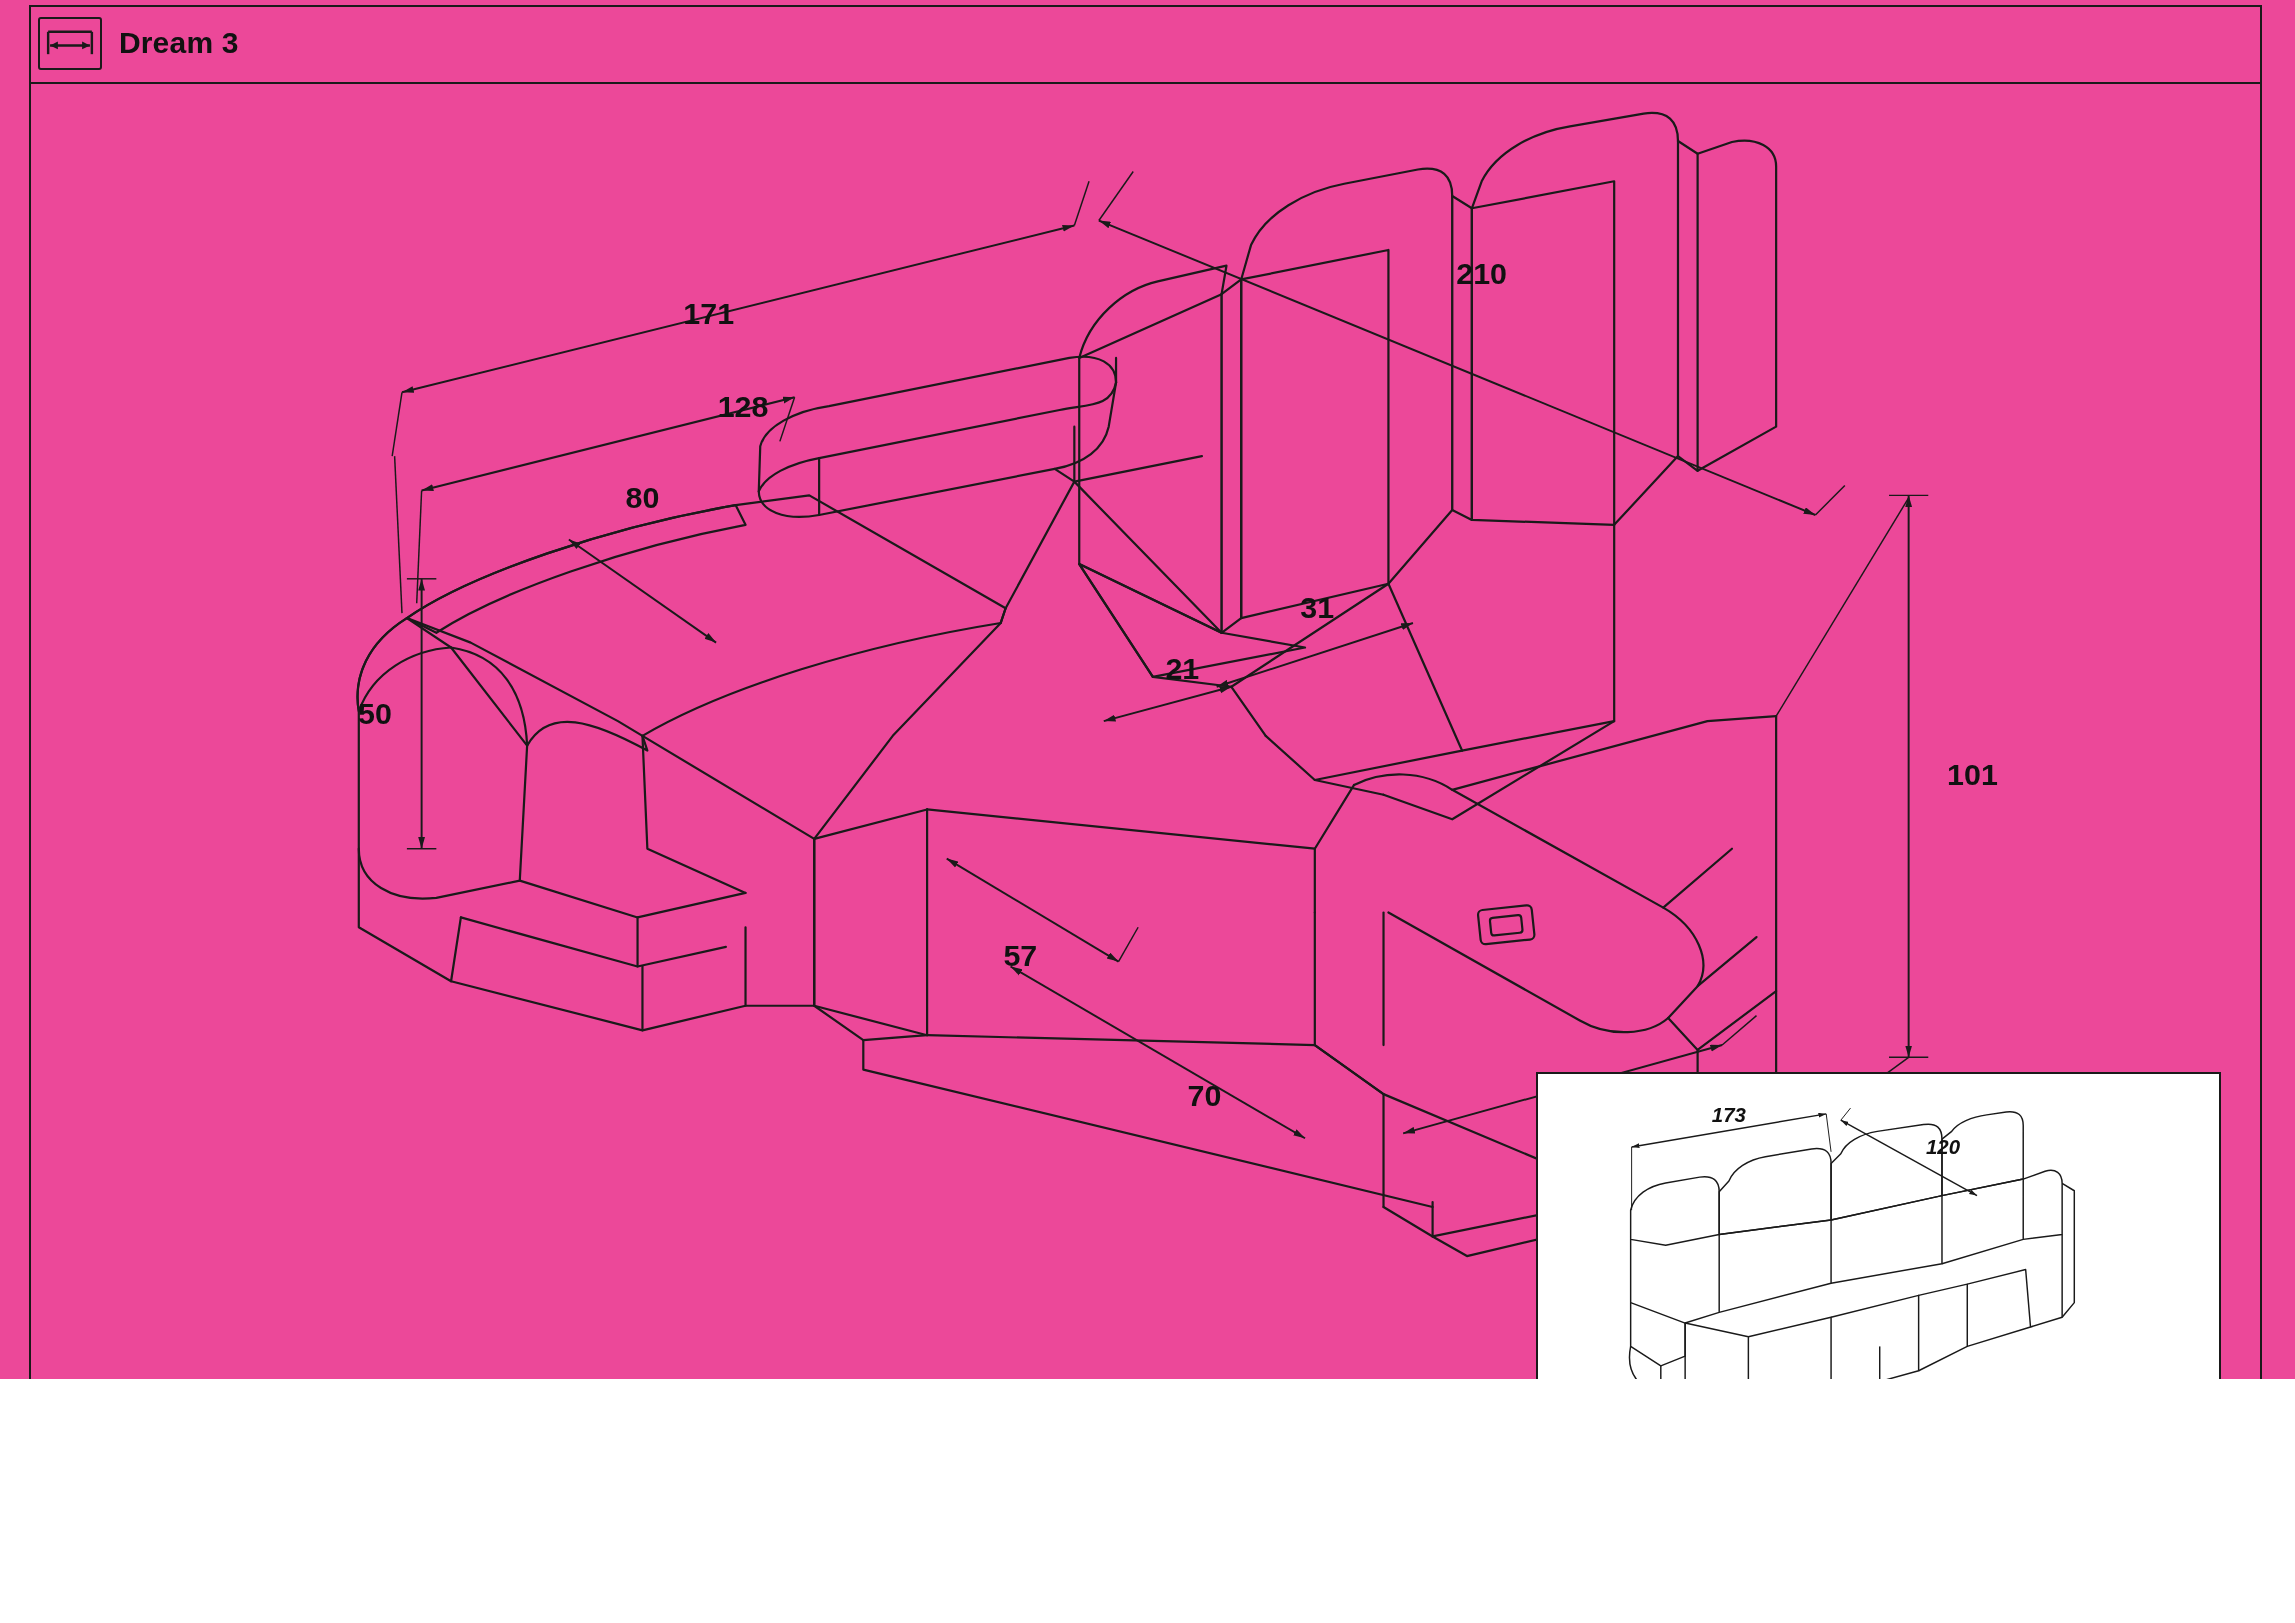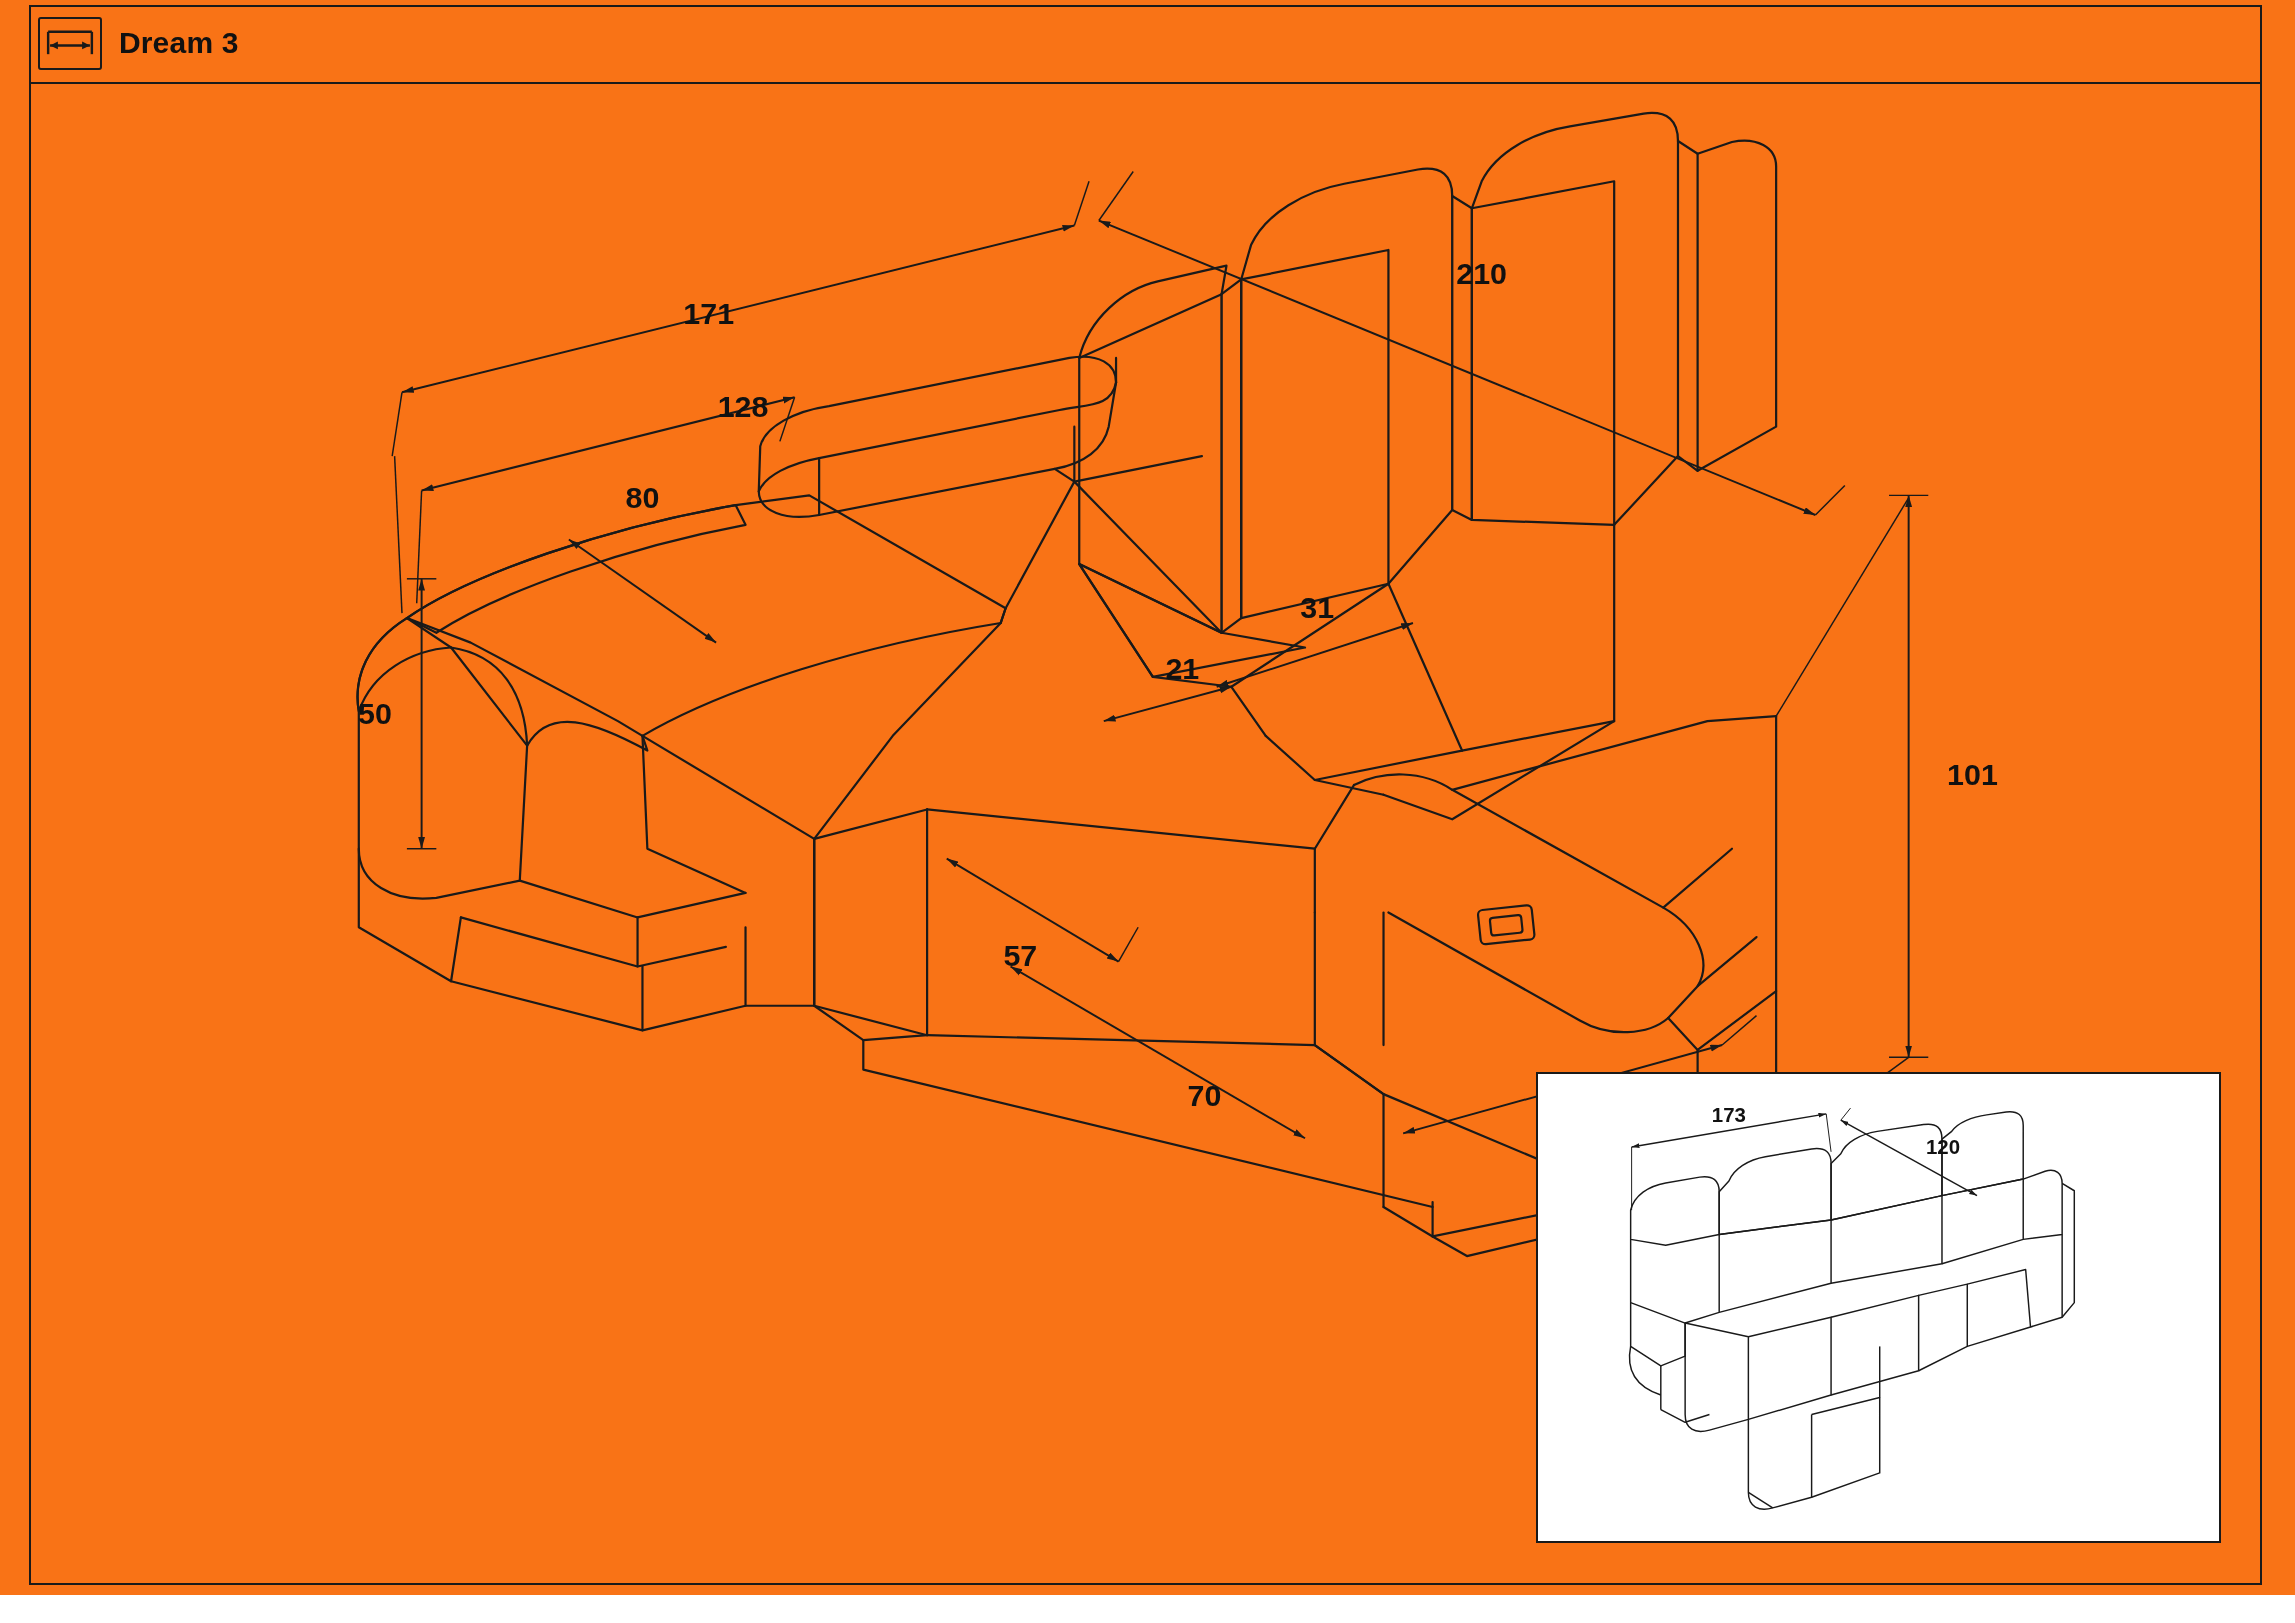--- a/index.html
+++ b/index.html
@@ -1,20 +1,20 @@
 <!DOCTYPE html>
 <html style="font-size:7.9px"><head>
 <meta charset="utf-8">
 <style>
   html,body{margin:0;padding:0;background:#ffffff;}
   body{font-family:"Liberation Sans",sans-serif;}
   #page{
     position:relative;
-    width:2295px;height:1595px;
-    background:#f97316;
+    width:2295px;height:1379px;
+    background:#ec4899;
     overflow:hidden;
   }
   
   .frame{
     position:absolute;
     left:29.4px;top:4.9px;
     width:2233px;height:1580px;
     border:2px solid #1a1a1a;
     box-sizing:border-box;
   }
@@ -49,20 +49,21 @@
     width:2233px;height:1502px;
   }
   
   .inset{
     position:absolute;
     left:1536px;top:1072px;
     width:685px;height:471px;
     border:2px solid #1a1a1a;
     box-sizing:border-box;
     background:#ffffff;
+    font-style:italic;
   }
   .dimlabel{
     font-family:"Liberation Sans",sans-serif;
     font-weight:bold;
     fill:#111111;
   }
 </style>
 </head>
 <body>
 

